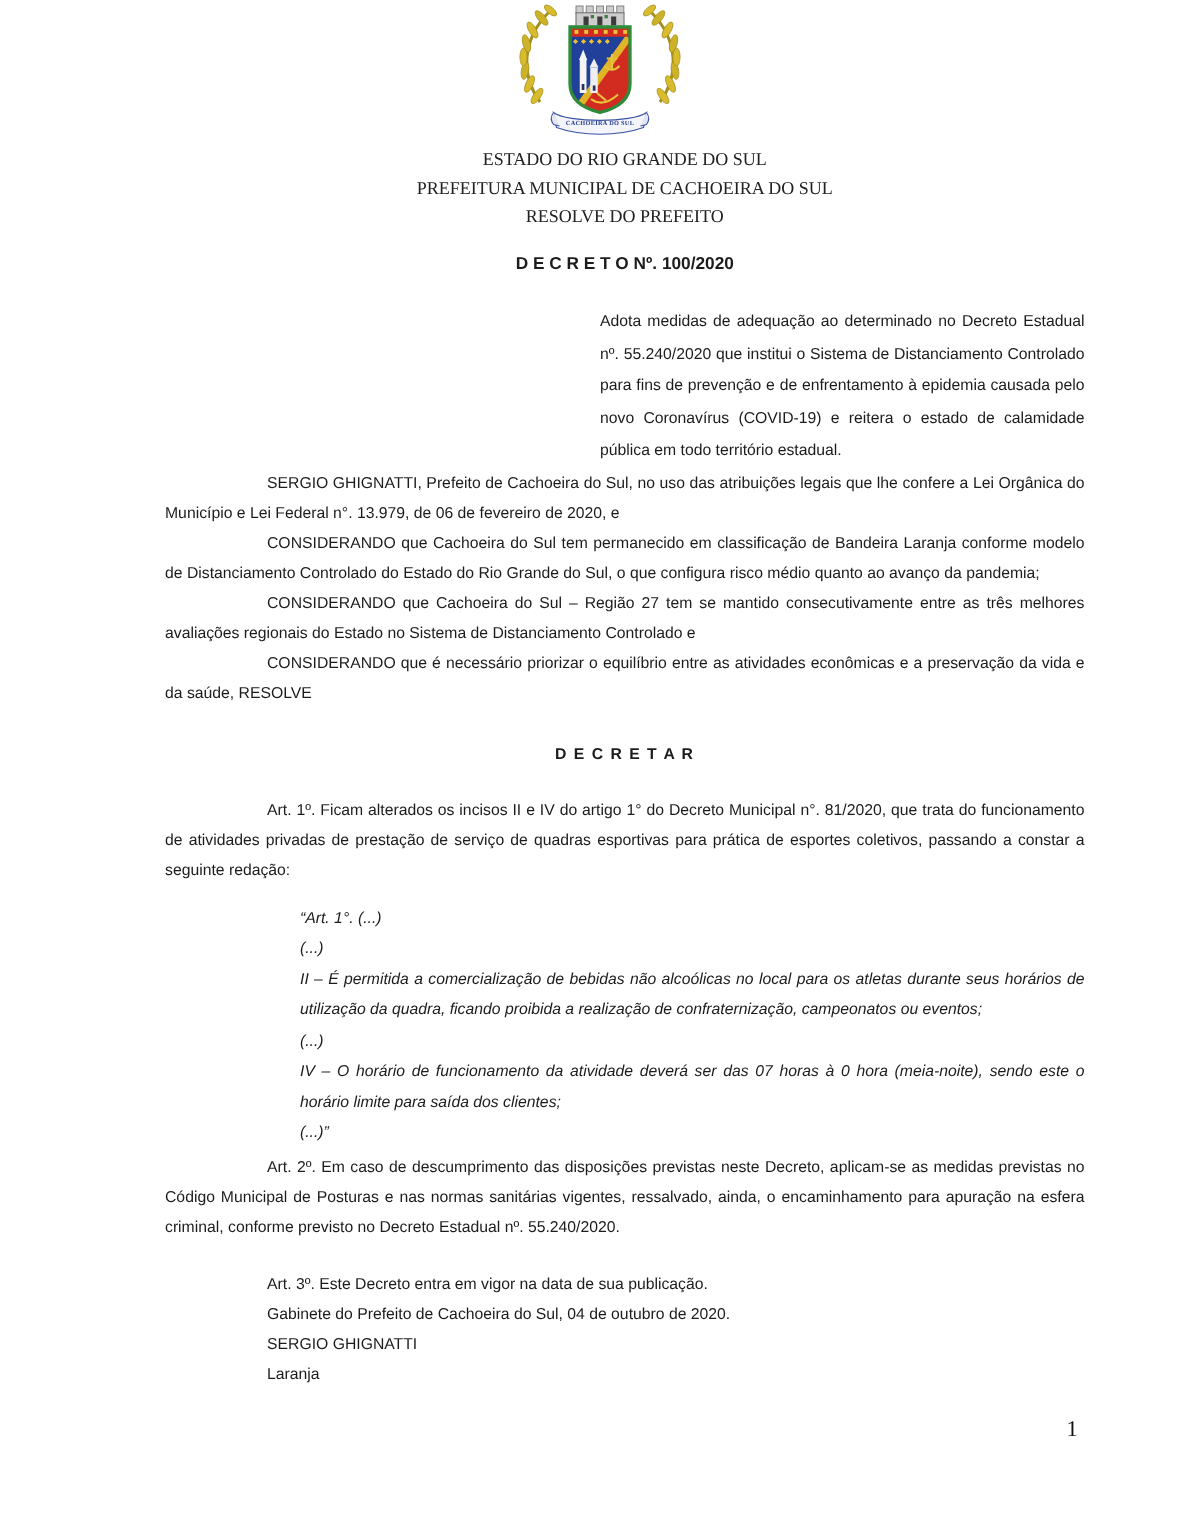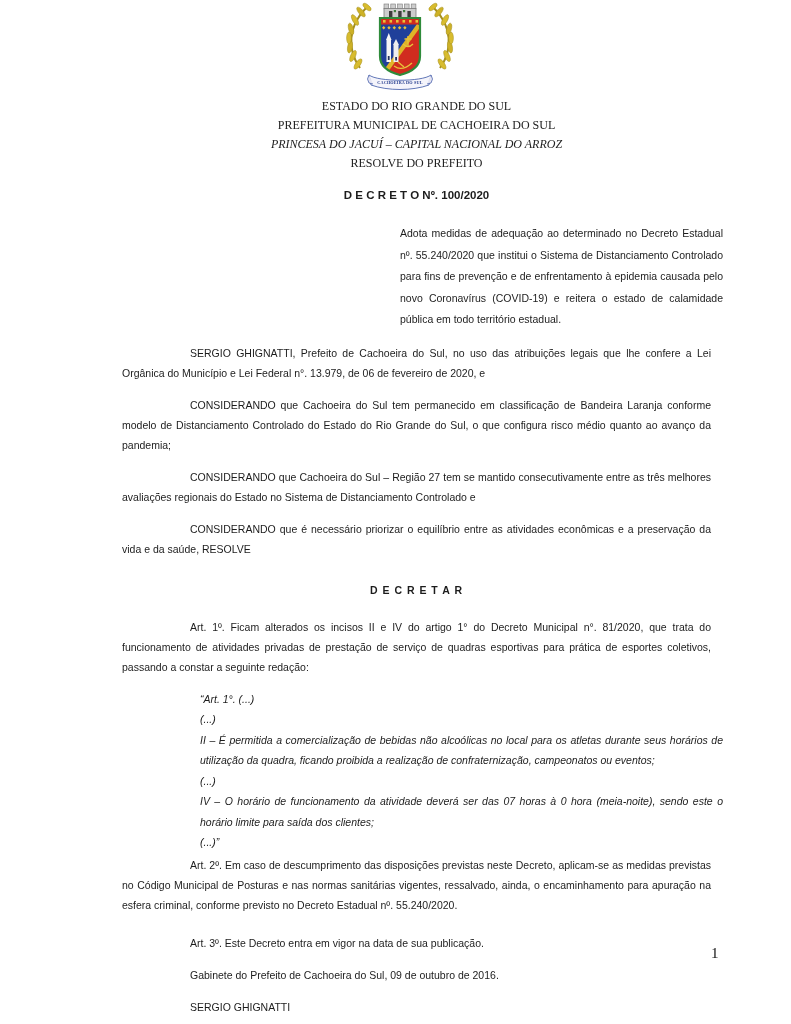--- a/index.html
+++ b/index.html
@@ -9,21 +9,21 @@
     position:relative;overflow:hidden;
   }
   .arms{position:absolute;left:341px;top:2px;width:118px;height:90px;}
   .doc{position:absolute;top:0;left:110px;width:613px;}
   .hdr{padding-top:97px;text-align:center;font-family:"Liberation Serif",serif;
        font-size:12px;line-height:19px;color:#222;}
   .hdr .it{font-style:italic;}
   .title{text-align:center;font-weight:bold;font-size:11.5px;margin-top:16px;line-height:13px;}
   .ementa{margin-left:290px;width:323px;text-align:justify;
           line-height:21.5px;margin-top:21px;}
-  p.body{text-align:justify;text-indent:68px;line-height:20px;margin:12px;}
+  p.body{text-align:justify;text-indent:68px;line-height:20px;margin:0;}
   p.mt20{margin-top:20px;}
   p.mt18{margin-top:18px;}
   .decretar{text-align:center;font-weight:bold;margin-top:24px;line-height:14px;letter-spacing:1px;}
   .quote{margin-left:90px;width:523px;font-style:italic;margin-top:12px;}
   .quote p{margin:0;line-height:20.5px;text-align:justify;}
   .center{text-align:center;text-indent:0;}
   .dateline{margin-top:14px;line-height:20px;}
   .sig-name{margin-top:16px;line-height:20px;}
   .sig-role{line-height:22px;}
   .pagenum{position:absolute;left:711px;top:945px;font-family:"Liberation Serif",serif;
@@ -110,21 +110,20 @@
     <path d="M89,73 q3,4 0,8 l-4,1" fill="#e4e4f2" stroke="#3a55a5" stroke-width="0.7"></path>
     <text x="58" y="81.6" text-anchor="middle" font-size="4.2" letter-spacing="0.2" font-family="Liberation Serif, serif" font-weight="bold" fill="#223a8c">CACHOEIRA DO SUL</text>
   </g>
 </svg>
 
 <div class="doc">
 
   <div class="hdr">
     <div>ESTADO DO RIO GRANDE DO SUL</div>
     <div>PREFEITURA MUNICIPAL DE CACHOEIRA DO SUL</div>
-    <div class="it">PRINCESA DO JACUÍ – CAPITAL NACIONAL DO ARROZ</div>
     <div>RESOLVE DO PREFEITO</div>
   </div>
 
   <div class="title">D E C R E T O Nº. 100/2020</div>
 
   <div class="ementa">Adota medidas de adequação ao determinado no Decreto Estadual nº. 55.240/2020 que institui o Sistema de Distanciamento Controlado para fins de prevenção e de enfrentamento à epidemia causada pelo novo Coronavírus (COVID-19) e reitera o estado de calamidade pública em todo território estadual.</div>
 
   <p class="body">SERGIO GHIGNATTI, Prefeito de Cachoeira do Sul, no uso das atribuições legais que lhe confere a Lei Orgânica do Município e Lei Federal n°. 13.979, de 06 de fevereiro de 2020, e</p>
   <p class="body">CONSIDERANDO que Cachoeira do Sul tem permanecido em classificação de Bandeira Laranja conforme modelo de Distanciamento Controlado do Estado do Rio Grande do Sul, o que configura risco médio quanto ao avanço da pandemia;</p>
   <p class="body">CONSIDERANDO que Cachoeira do Sul – Região 27 tem se mantido consecutivamente entre as três melhores avaliações regionais do Estado no Sistema de Distanciamento Controlado e</p>
@@ -139,19 +138,19 @@
     <p>(...)</p>
     <p>II – É permitida a comercialização de bebidas não alcoólicas no local para os atletas durante seus horários de utilização da quadra, ficando proibida a realização de confraternização, campeonatos ou eventos;</p>
     <p>(...)</p>
     <p>IV – O horário de funcionamento da atividade deverá ser das 07 horas à 0 hora (meia-noite), sendo este o horário limite para saída dos clientes;</p>
     <p>(...)”</p>
   </div>
 
   <p class="body" style="margin-top:2px;">Art. 2º. Em caso de descumprimento das disposições previstas neste Decreto, aplicam-se as medidas previstas no Código Municipal de Posturas e nas normas sanitárias vigentes, ressalvado, ainda, o encaminhamento para apuração na esfera criminal, conforme previsto no Decreto Estadual nº. 55.240/2020.</p>
   <p class="body mt18">Art. 3º. Este Decreto entra em vigor na data de sua publicação.</p>
 
-  <p class="body center dateline">Gabinete do Prefeito de Cachoeira do Sul, 09 de outubro de 2016.</p>
+  <p class="body center dateline">Gabinete do Prefeito de Cachoeira do Sul, 04 de outubro de 2020.</p>
   <p class="body center sig-name">SERGIO GHIGNATTI</p>
-  <p class="body center sig-role">Prefeito</p>
+  <p class="body center sig-role">Laranja</p>
 
 </div>
 
 <div class="pagenum">1</div>
 
 </body></html>

